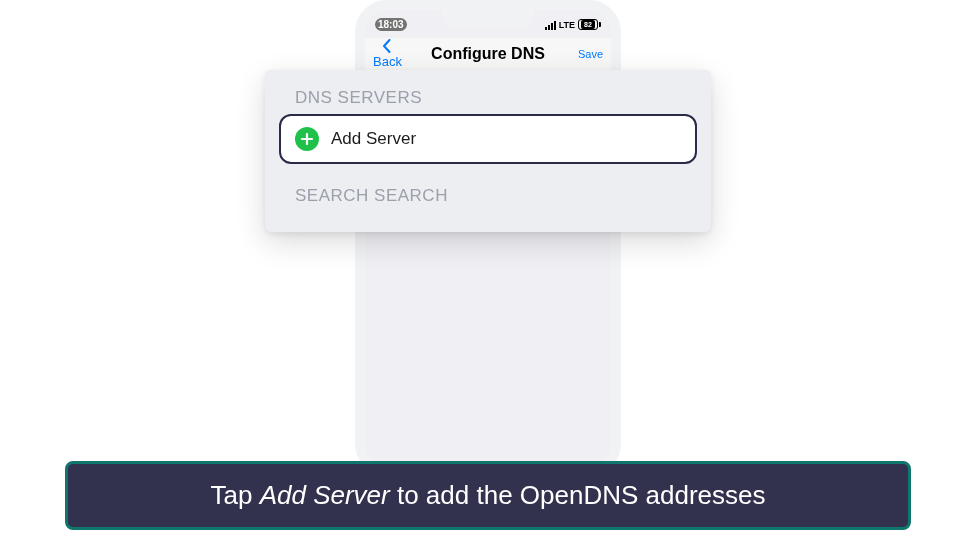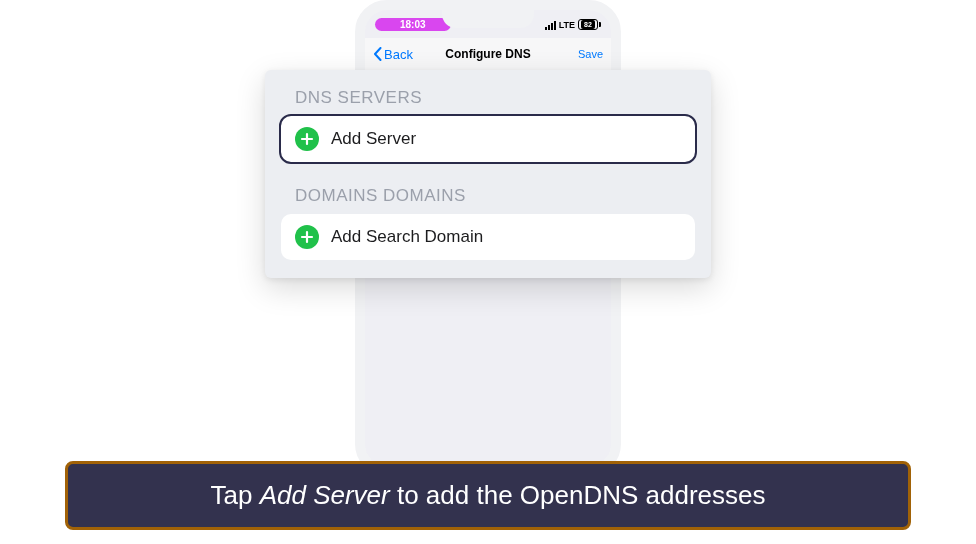--- a/index.html
+++ b/index.html
@@ -47,24 +47,24 @@
     position: relative;
     height: 28px;
     display: flex;
     align-items: center;
     padding: 0 10px;
     font-size: 10px;
     font-weight: 600;
     color: #000;
   }
   .time-pill {
-    background: #d946ef;
+    background: #737373;
     color: #fff;
     border-radius: 10px;
-    padding: 1px 25px;
+    padding: 1px 3px;
     font-size: 10px;
     font-weight: 600;
   }
   .status-right {
     margin-left: auto;
     display: flex;
     align-items: flex-end;
     gap: 3px;
     font-size: 9px;
     font-weight: 700;
@@ -97,23 +97,24 @@
     justify-content: space-between;
     padding: 0 8px;
     background: #f7f7f8;
   }
   .nav-back {
     color: #007aff;
     font-size: 13px;
     display: flex;
     align-items: center;
     gap: 1px;
+    flex-direction: column;
   }
   .nav-title {
-    font-size: 12px;
+    font-size: 16px;
     font-weight: 600;
     color: #000;
     position:absolute;
     left:50%;
     transform:translateX(-50%);
   }
   .nav-save {
     color: #007aff;
     font-size: 11px;
   }
@@ -167,21 +168,21 @@
     font-weight: 400;
   }
 
   
   .caption {
     position: absolute;
     left: 65px;
     right: 65px;
     bottom: 14px;
     background: #33324e;
-    border: 3px solid #a16207;
+    border: 3px solid #0f766e;
     border-radius: 8px;
     color: #fff;
     font-size: 26px;
     font-weight: 500;
     text-align: center;
     padding: 16px 20px;
     line-height: 1.2;
   }
   .caption em {
     font-style: italic;
@@ -233,26 +234,18 @@
   <div class="section-label">DNS SERVERS</div>
   <div class="row highlight">
     <span class="plus-circle">
       <svg width="14" height="14" viewBox="0 0 14 14">
           <path d="M7 2 V12 M2 7 H12" stroke="#fff" stroke-width="2.2" stroke-linecap="round"></path>
         </svg>
     </span>
     <span class="row-label">Add Server</span>
   </div>
 
-  <div class="section-label" style="margin-top:18px;">DOMAINS DOMAINS</div>
-  <div class="row">
-    <span class="plus-circle">
-      <svg width="14" height="14" viewBox="0 0 14 14">
-          <path d="M7 2 V12 M2 7 H12" stroke="#fff" stroke-width="2.2" stroke-linecap="round"></path>
-        </svg>
-    </span>
-    <span class="row-label">Add Search Domain</span>
-  </div>
+  <div class="section-label" style="margin-top:18px;">SEARCH SEARCH</div>
 </div>
 
 <div class="caption">
   <span>Tap </span><em>Add Server</em><span> to add the OpenDNS addresses</span>
 </div>
 
 </body></html>

